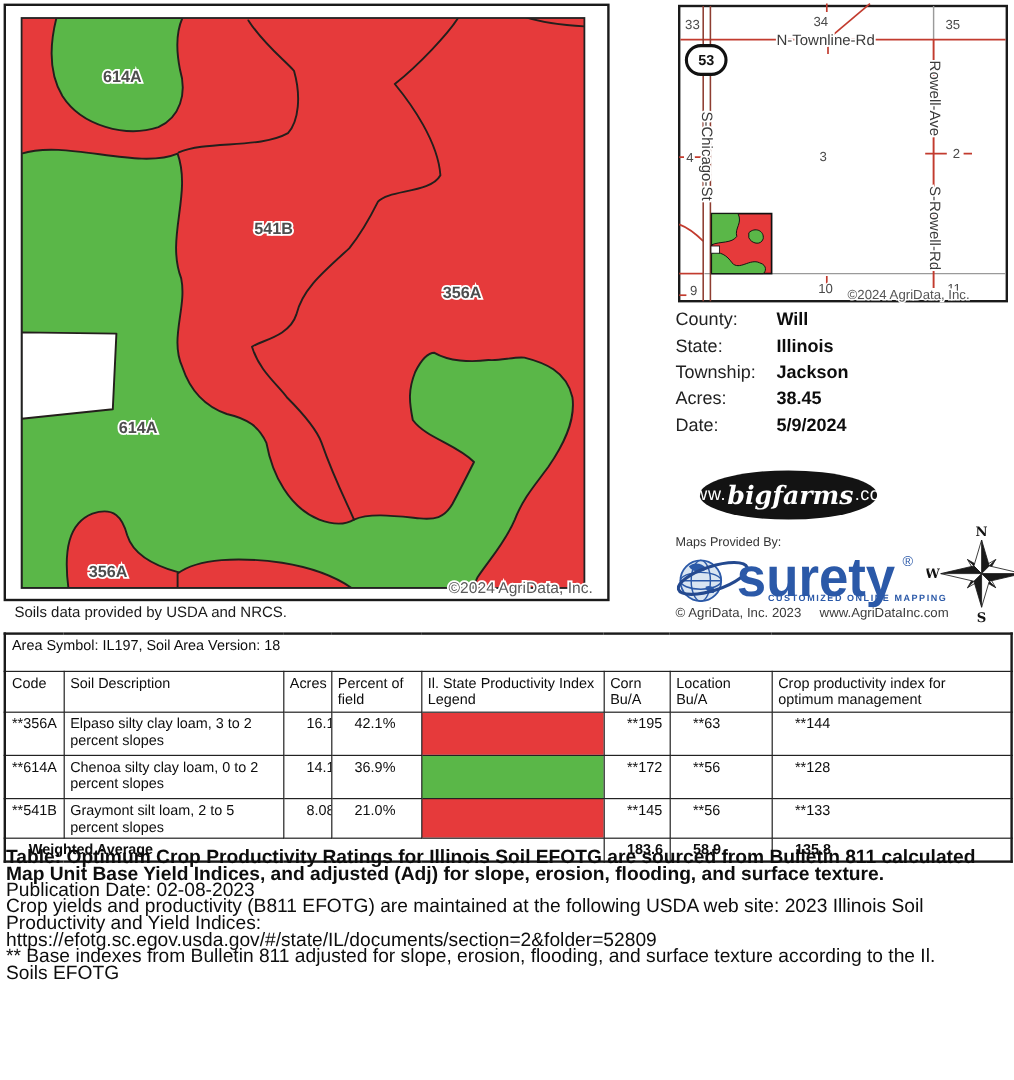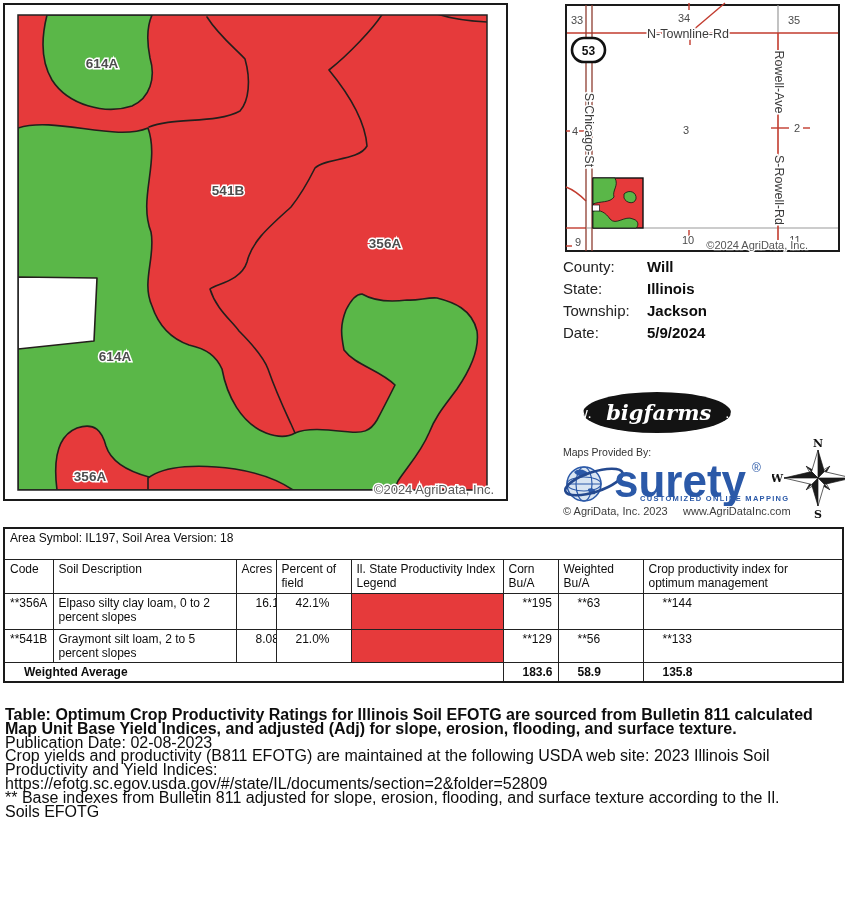--- a/index.html
+++ b/index.html
@@ -18,21 +18,21 @@
   .icopy{font-size:11px;fill:#555;text-anchor:end;stroke:#fff;stroke-width:2.5px;paint-order:stroke;}
   .ishield{font-size:12px;font-weight:bold;fill:#111;text-anchor:middle;}
   
   .info-row{height:22px;font-size:15px;}
   .info-label{display:inline-block;width:84px;color:#222;}
   .info-value{font-weight:bold;color:#0d0d0d;}
   
   .bigfarms{width:148px;height:41px;background:#131313;border-radius:50%;display:flex;
             align-items:center;justify-content:center;color:#fff;}
   .bf-small{font-size:15px;letter-spacing:.5px;}
-  .bf-big{font-family:"DejaVu Serif",serif;font-style:italic;font-weight:bold;font-size:21px;margin:0 14px;}
+  .bf-big{font-family:"DejaVu Serif",serif;font-style:italic;font-weight:bold;font-size:21px;margin:0 1px;}
   .provided{font-size:10.5px;color:#333;}
   .tagline{font-size:7.5px;font-weight:bold;letter-spacing:1.3px;color:#2b59a8;}
   .agc{font-size:11px;color:#3c3c3c;}
   
   .clabel{font-family:"DejaVu Serif",serif;font-size:11px;font-weight:bold;fill:#111;text-anchor:middle;}
   
   #soil-table{position:absolute;left:3px;top:527px;border-collapse:collapse;table-layout:fixed;
               width:839px;font-size:12px;color:#0d0d0d;}
   #soil-table td,#soil-table th{border:1px solid #222;padding:2px 5px;vertical-align:top;
               font-weight:normal;text-align:left;overflow:hidden;}
@@ -83,20 +83,21 @@
     </g>
     <rect x="18" y="15" width="469" height="475" fill="none" stroke="#222" stroke-width="1.5"></rect>
     <text class="mlabel" x="102" y="68">614A</text>
     <text class="mlabel" x="228" y="195">541B</text>
     <text class="mlabel" x="385" y="248">356A</text>
     <text class="mlabel" x="115" y="361">614A</text>
     <text class="mlabel" x="90" y="481">356A</text>
     <text class="mcopy" x="494" y="494">©2024 AgriData, Inc.</text>
   </svg>
 
+  <div class="abs caption" style="left:12px;top:503px">Soils data provided by USDA and NRCS.</div>
 
   <svg class="abs" style="left:560px;top:2px" width="285" height="253" viewBox="560 2 285 253">
     <rect x="566" y="5" width="273" height="246" fill="#ffffff" stroke="#1a1a1a" stroke-width="2"></rect>
 
     <line x1="778" y1="5" x2="778" y2="33" stroke="#9a9a9a" stroke-width="1.2"></line>
     <line x1="587" y1="228" x2="838" y2="228" stroke="#9a9a9a" stroke-width="1.2"></line>
 
     <line x1="567" y1="33" x2="838" y2="33" stroke="#c23b2e" stroke-width="1.6"></line>
     <line x1="778" y1="33" x2="778" y2="240" stroke="#c23b2e" stroke-width="1.6"></line>
     <path d="M692,31 L725,3" stroke="#c23b2e" stroke-width="1.4" fill="none"></path>
@@ -145,20 +146,22 @@
     <text class="icopy" x="808" y="249">©2024 AgriData, Inc.</text>
   </svg>
 
   <div class="abs" style="left:563px;top:258px">
     <div class="info-row">
       <span class="info-label">County:</span><span class="info-value">Will</span></div>
     <div class="info-row">
       <span class="info-label">State:</span><span class="info-value">Illinois</span></div>
     <div class="info-row">
       <span class="info-label">Township:</span><span class="info-value">Jackson</span></div>
+    <div class="info-row">
+      <span class="info-label">Acres:</span><span class="info-value">38.45</span></div>
     <div class="info-row">
       <span class="info-label">Date:</span><span class="info-value">5/9/2024</span></div>
   </div>
 
   <div class="abs bigfarms" style="left:583px;top:392px">
     <span class="bf-small">www.</span>
     <span class="bf-big">bigfarms</span>
     <span class="bf-small">.com</span>
   </div>
 
@@ -220,40 +223,50 @@
         <tr style="height:31px">
       <td colspan="8">Area Symbol: IL197, Soil Area Version: 18</td>
     </tr>
     <tr style="height:34px">
       <th>Code</th>
       <th>Soil Description</th>
       <th>Acres</th>
       <th>Percent of field</th>
       <th>Il. State Productivity Index Legend</th>
       <th>Corn Bu/A</th>
-      <th>Weighted Bu/A</th>
+      <th>Location Bu/A</th>
       <th>Crop productivity index for optimum management</th>
     </tr>
     <tr style="height:36px">
       <td>**356A</td>
-      <td>Elpaso silty clay loam, 0 to 2 percent slopes</td>
+      <td>Elpaso silty clay loam, 3 to 2 percent slopes</td>
       <td class="num">16.18</td>
       <td class="num">42.1%</td>
       <td class="legend-cell" style="background: rgb(230, 58, 59);"></td>
       <td class="num">**195</td>
       <td class="num">**63</td>
       <td class="num">**144</td>
     </tr>
+    <tr style="height:36px">
+      <td>**614A</td>
+      <td>Chenoa silty clay loam, 0 to 2 percent slopes</td>
+      <td class="num">14.19</td>
+      <td class="num">36.9%</td>
+      <td class="legend-cell" style="background: rgb(90, 183, 72);"></td>
+      <td class="num">**172</td>
+      <td class="num">**56</td>
+      <td class="num">**128</td>
+    </tr>
     <tr style="height:33px">
       <td>**541B</td>
       <td>Graymont silt loam, 2 to 5 percent slopes</td>
       <td class="num">8.08</td>
       <td class="num">21.0%</td>
       <td class="legend-cell" style="background: rgb(230, 58, 59);"></td>
-      <td class="num">**129</td>
+      <td class="num">**145</td>
       <td class="num">**56</td>
       <td class="num">**133</td>
     </tr>
     <tr class="wa" style="height:17px">
       <td colspan="5" class="num">Weighted Average</td>
       <td class="num">183.6</td>
       <td class="num">58.9</td>
       <td class="num">135.8</td>
     </tr>
   </tbody>

